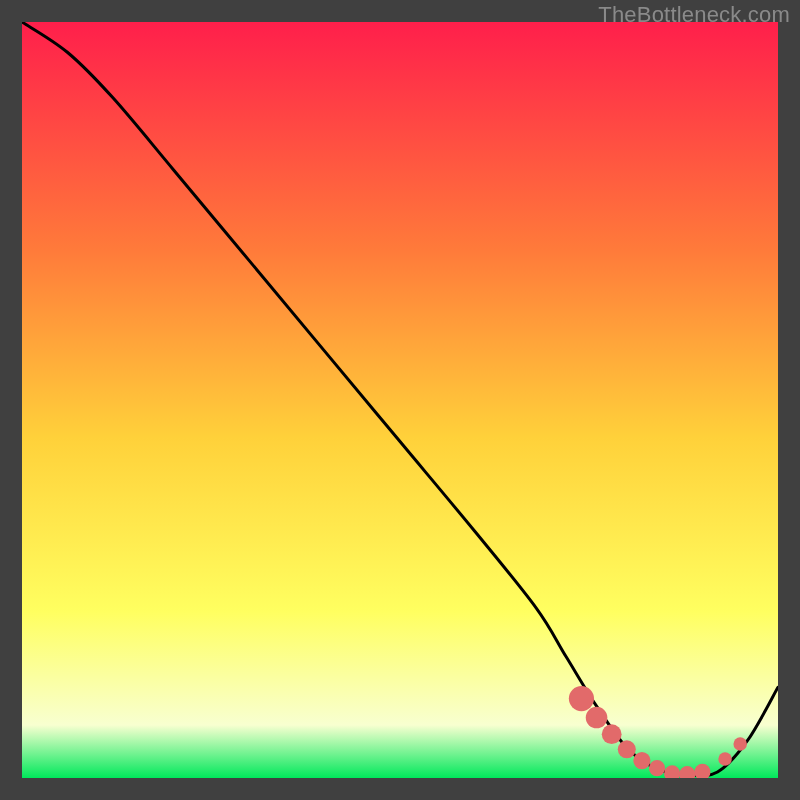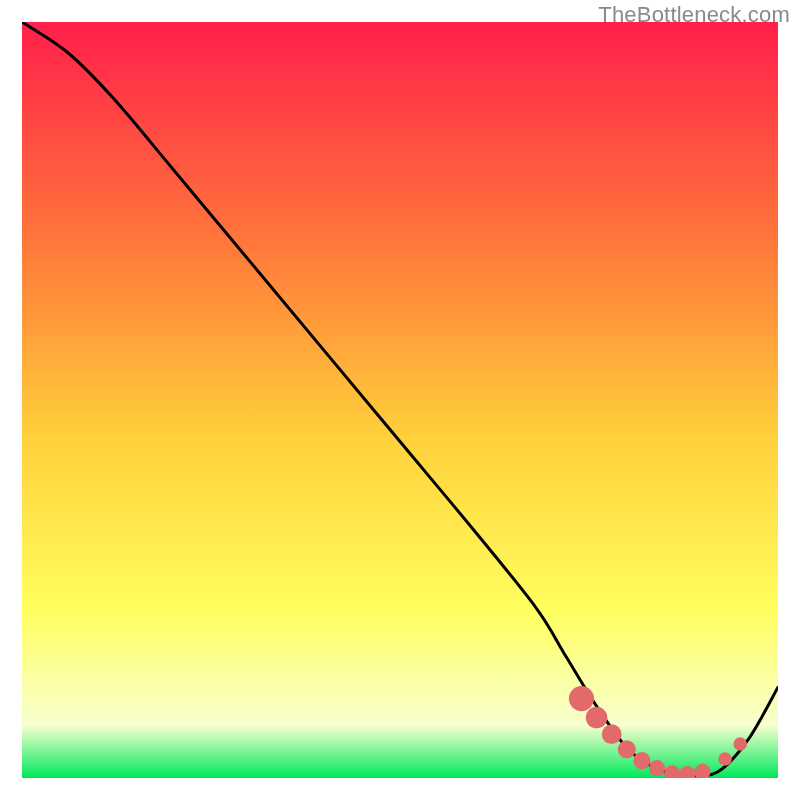--- a/index.html
+++ b/index.html
@@ -9,21 +9,21 @@
     height: 800px;
     background: #000;
     overflow: hidden;
   }
   .frame {
     position: absolute;
     left: 0;
     top: 0;
     width: 800px;
     height: 800px;
-    background: #ffffff;
+    background: #404040;
   }
   .plot {
     position: absolute;
     left: 22px;
     top: 22px;
     width: 756px;
     height: 756px;
     overflow: hidden;
   }
   .gradient {

